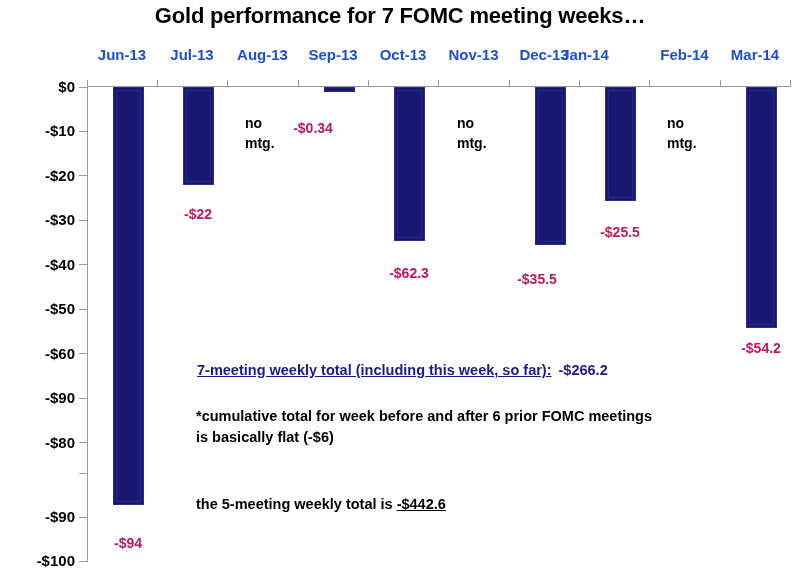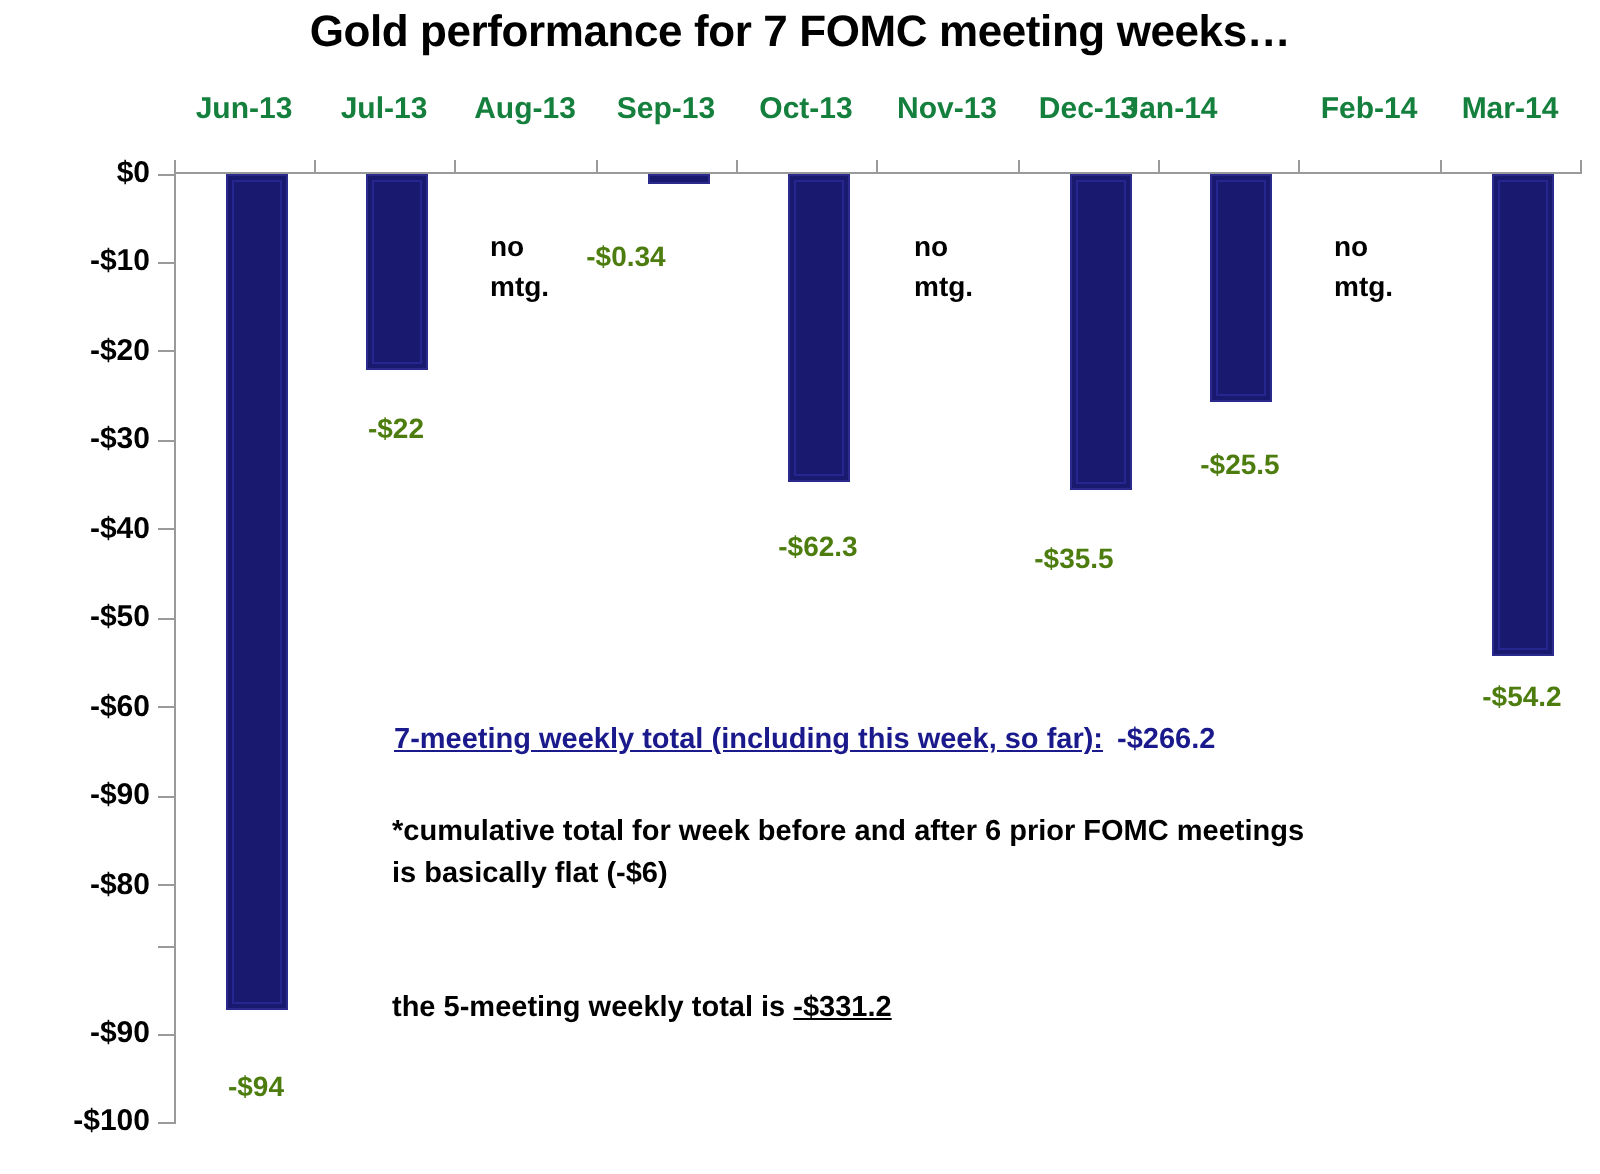--- a/index.html
+++ b/index.html
@@ -33,21 +33,21 @@
   }
 
   
   .cat-label{
     position:absolute;
     top:46px;
     font-size:15px;
     font-weight:bold;
     text-align:center;
     white-space:nowrap;
-    color:#15803d;
+    color:#1d4ed8;
   }
 
   
   #y-axis-line{
     position:absolute;
     left:87px; top:87px;
     width:1px; height:475px;
     background:#9a9a9a;
   }
   
@@ -99,21 +99,21 @@
     pointer-events:none;
   }
 
   
   .val-label{
     position:absolute;
     font-size:14px;
     font-weight:bold;
     text-align:center;
     white-space:nowrap;
-    color:#4d7c0f;
+    color:#be185d;
   }
 
   
   .nomtg-label{
     position:absolute;
     font-size:14px;
     font-weight:bold;
     text-align:left;
     line-height:20px;
     white-space:pre-line;
@@ -244,13 +244,13 @@
   <div class="nomtg-label" style="left:667px;top:113px">no
 mtg.</div>
 
 </div>
 
 <div id="total-note"><span class="u">7-meeting weekly total (including this week, so far):</span><span class="v">-$266.2</span></div>
 
 <div class="footnote" id="footnote-1">*cumulative total for week before and after 6 prior FOMC meetings
  is basically flat (-$6)</div>
 
-<div class="footnote" id="footnote-2"><br><span>  the 5-meeting weekly total is </span><span class="u">-$331.2</span></div>
+<div class="footnote" id="footnote-2"><br><span>  the 5-meeting weekly total is </span><span class="u">-$442.6</span></div>
 
 </body></html>

